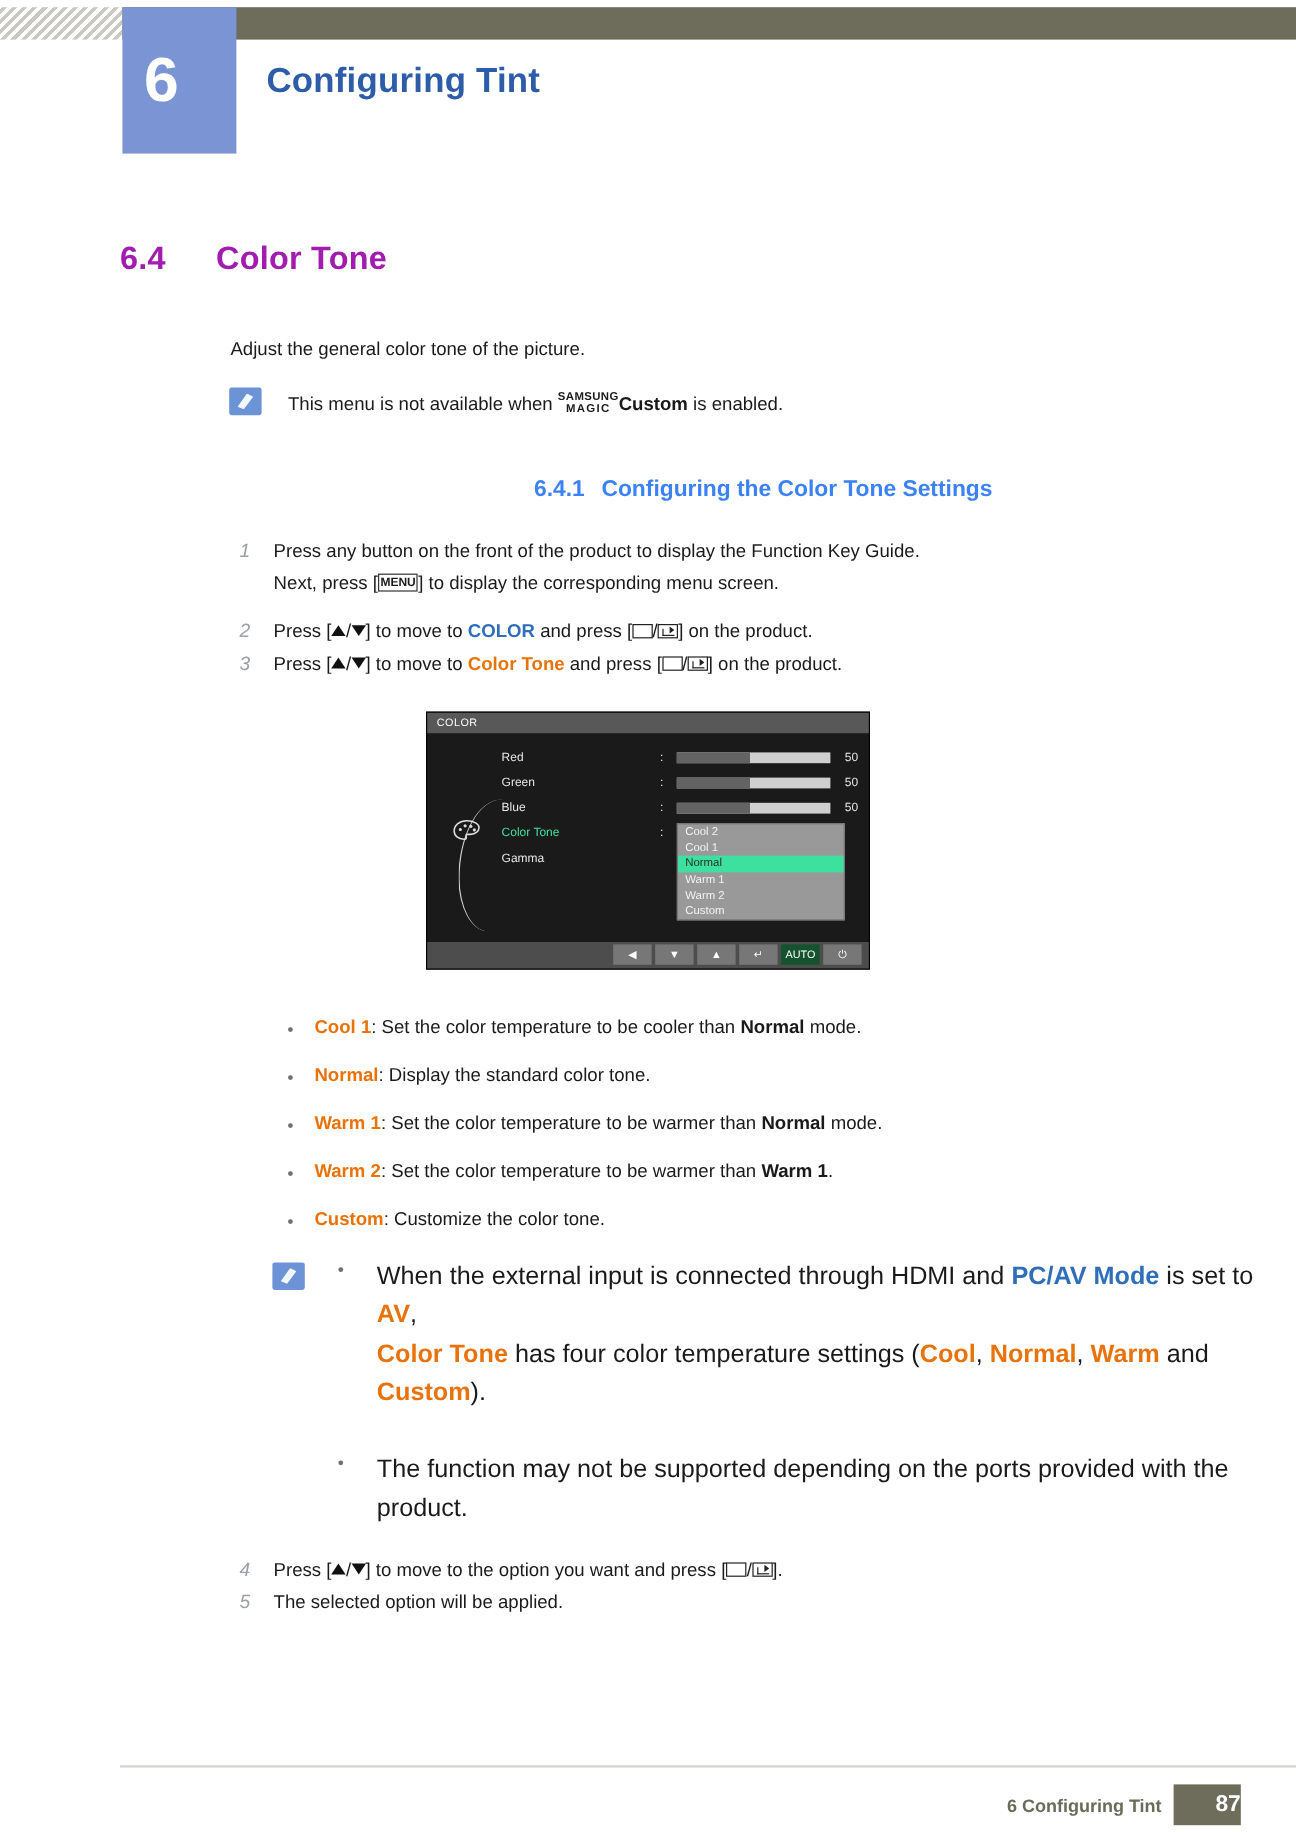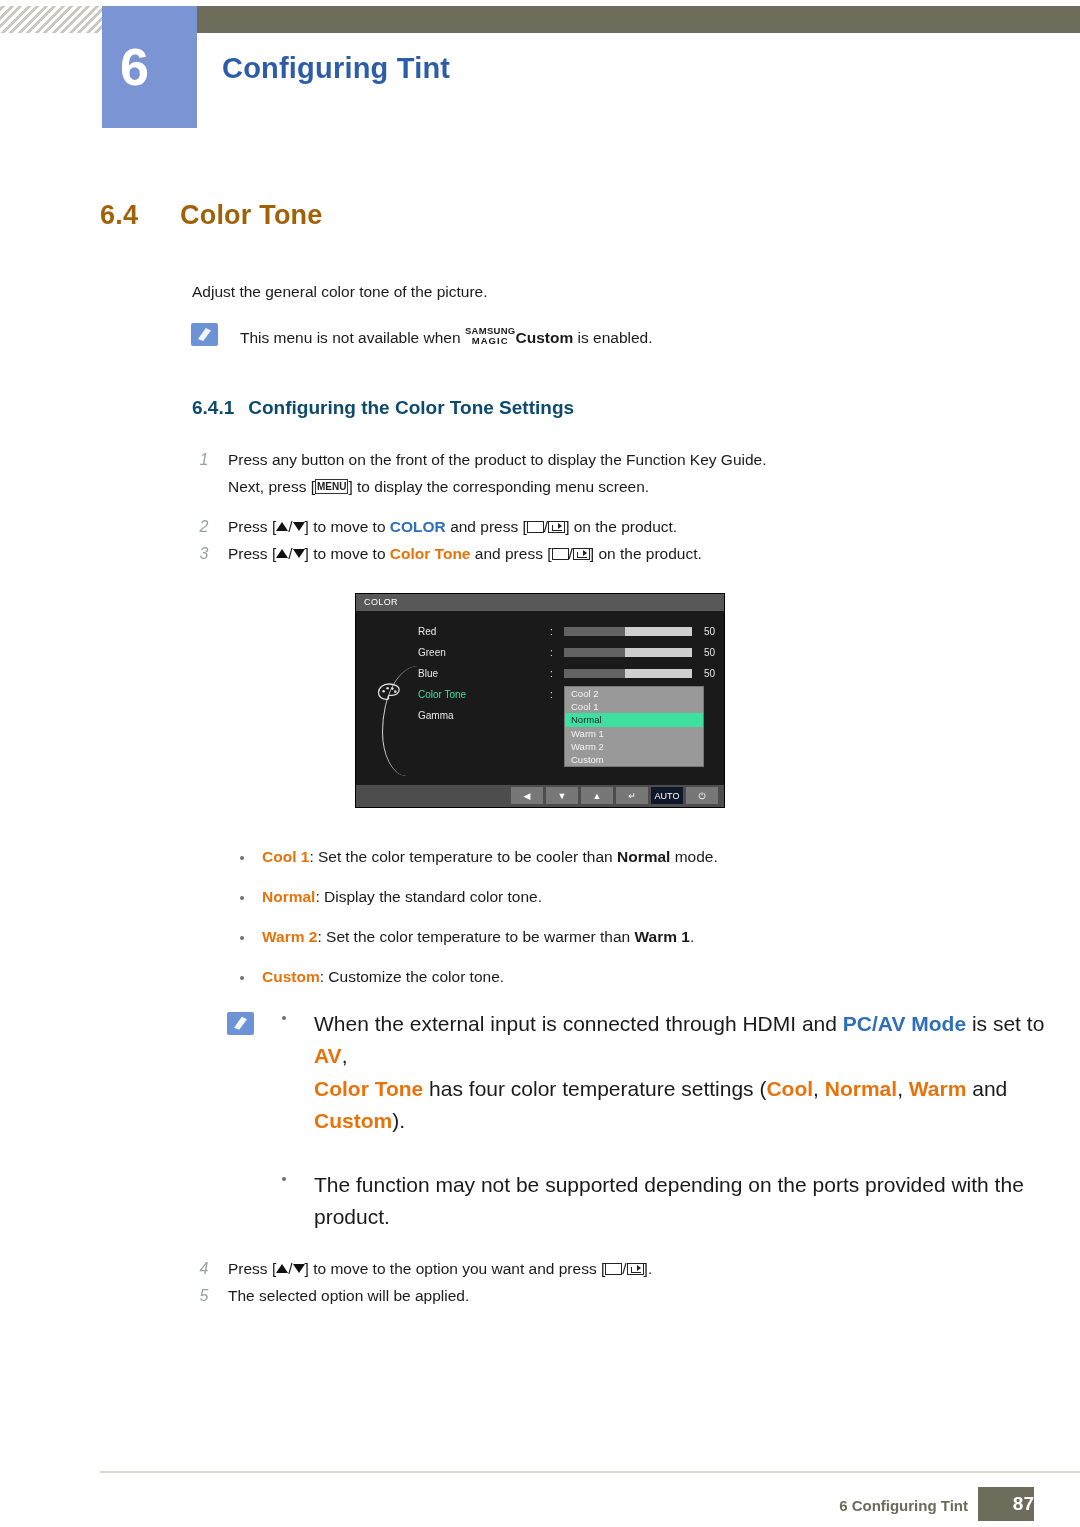--- a/index.html
+++ b/index.html
@@ -66,21 +66,21 @@
   .content {
     position: absolute;
     top: 200px;
     left: 0;
     width: 1080px;
   }
   .sec-title {
     margin-left: 100px;
     font-size: 27px;
     font-weight: bold;
-    color: #a16207;
+    color: #a21caf;
     letter-spacing: 0.2px;
   }
   .sec-title .num { display: inline-block; width: 80px; }
 
   .para {
     margin-left: 192px;
     margin-top: 52px;
     font-size: 15.5px;
     color: #1a1a1a;
   }
@@ -123,21 +123,22 @@
     top: 1px;
   }
   .magic .m1 { display: block; }
   .magic .m2 { display: block; letter-spacing: 1.1px; }
 
   .subsec {
     margin-left: 192px;
     margin-top: 50px;
     font-size: 19px;
     font-weight: bold;
-    color: #0c4a6e;
+    color: #3b82f6;
+    text-align: center;
   }
   .subsec .num { margin-right: 14px; }
 
   .steps { margin-top: 32px; }
   .step {
     position: relative;
     margin-left: 192px;
     font-size: 15.5px;
     color: #1a1a1a;
     margin-bottom: 9px;
@@ -314,21 +315,21 @@
     font-size: 8px;
     text-align: center;
     line-height: 17px;
   }
   .fbtn .glyph {
     position: absolute;
     left: 50%; top: 50%;
     transform: translate(-50%,-50%);
     font-size: 9px;
   }
-  .fbtn.plain { background: #0f172a; }
+  .fbtn.plain { background: #14532d; }
 
   
   .bullets { margin-top: 40px; }
   .bul {
     position: relative;
     margin-left: 222px;
     font-size: 15.5px;
     color: #1a1a1a;
     margin-bottom: 22px;
   }
@@ -544,20 +545,23 @@
   </div>
 
   <div class="bullets">
     <div class="bul">
         <span class="txt"><span class="orange">Cool 1</span><span>: </span><span>Set the color temperature to be cooler than </span><span class="bold">Normal</span><span> mode.</span></span>
       </div>
     <div class="bul">
         <span class="txt"><span class="orange">Normal</span><span>: </span><span>Display the standard color tone.</span></span>
       </div>
     <div class="bul">
+        <span class="txt"><span class="orange">Warm 1</span><span>: </span><span>Set the color temperature to be warmer than </span><span class="bold">Normal</span><span> mode.</span></span>
+      </div>
+    <div class="bul">
         <span class="txt"><span class="orange">Warm 2</span><span>: </span><span>Set the color temperature to be warmer than </span><span class="bold">Warm 1</span><span>.</span></span>
       </div>
     <div class="bul">
         <span class="txt"><span class="orange">Custom</span><span>: </span><span>Customize the color tone.</span></span>
       </div>
   </div>
 
   <div class="notebox">
     <span class="note-icon2"></span>
     <div class="nb-item">

